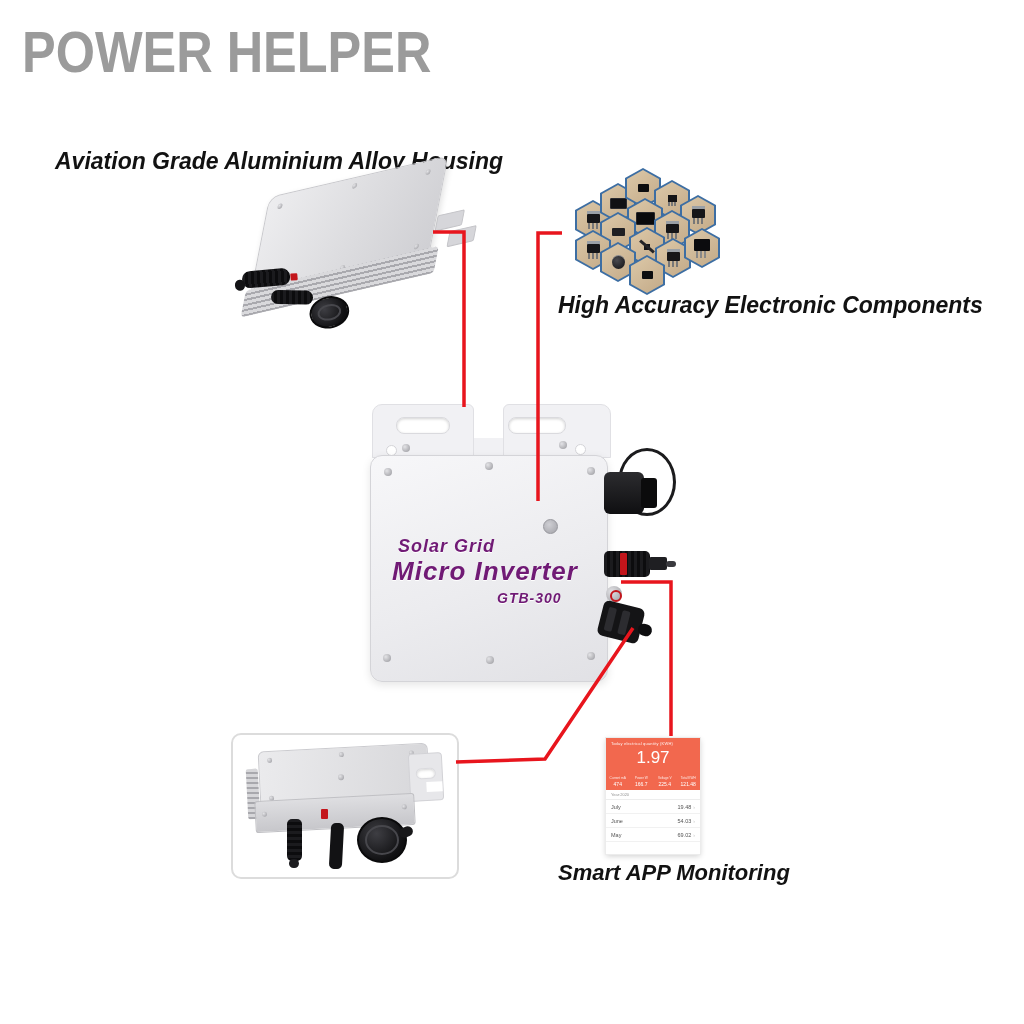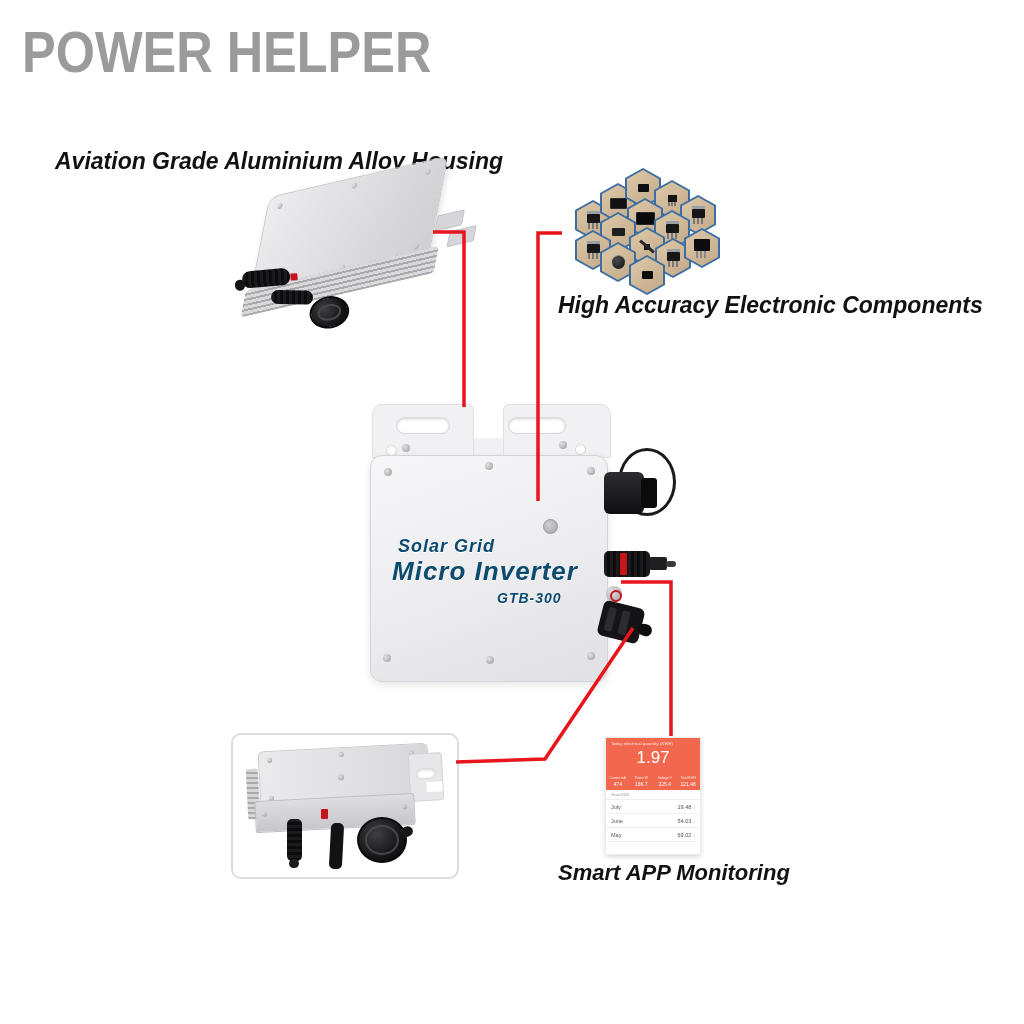--- a/index.html
+++ b/index.html
@@ -50,21 +50,21 @@
   .wingL,.wingR,.bridge{position:absolute;background:#f1f1f4;border:1px solid #e0e0e4;}
   .wingL{left:4px;top:2px;width:100px;height:52px;border-radius:10px 6px 0 0;}
   .wingR{left:135px;top:2px;width:106px;height:52px;border-radius:6px 10px 0 0;}
   .bridge{left:4px;top:36px;width:237px;height:20px;border:none;background:#f1f1f4;}
   .slot{position:absolute;background:#fff;border:1px solid #dadade;border-radius:8px;
         box-shadow:inset 0 1px 3px rgba(0,0,0,.18);}
   .hole{position:absolute;background:#fff;border:1px solid #d4d4d8;border-radius:50%;}
   .ibody{position:absolute;left:2px;top:53px;width:236px;height:225px;border-radius:12px;
      background:linear-gradient(160deg,#f7f7f9 0%,#ececef 55%,#e1e1e5 100%);
      border:1px solid #d4d4d8;box-shadow:0 3px 8px rgba(0,0,0,.10);z-index:1;}
-  .emboss{position:absolute;font-weight:700;font-style:italic;color:#0c4a6e;
+  .emboss{position:absolute;font-weight:700;font-style:italic;color:#701a75;
      text-shadow:0 1px 0 #ffffff;letter-spacing:1px;white-space:nowrap;z-index:2;}
   .led{position:absolute;left:175px;top:117px;width:13px;height:13px;border-radius:50%;z-index:2;
      background:radial-gradient(circle at 40% 35%,#cfcfd4,#a3a3a9);border:1px solid #97979d;}
   .conn{z-index:3;}
 
   
   .appcard{position:absolute;left:606px;top:738px;width:94px;height:116px;background:#fff;z-index:4;
      box-shadow:0 0 0 1px #ececec,0 2px 6px rgba(0,0,0,.20);}
   .apphead{position:relative;width:100%;height:52px;background:#f2684e;color:#fff;}
   .apphead .hl{font-size:4px;padding:3px 0 0 5px;opacity:.9;letter-spacing:.2px;}

